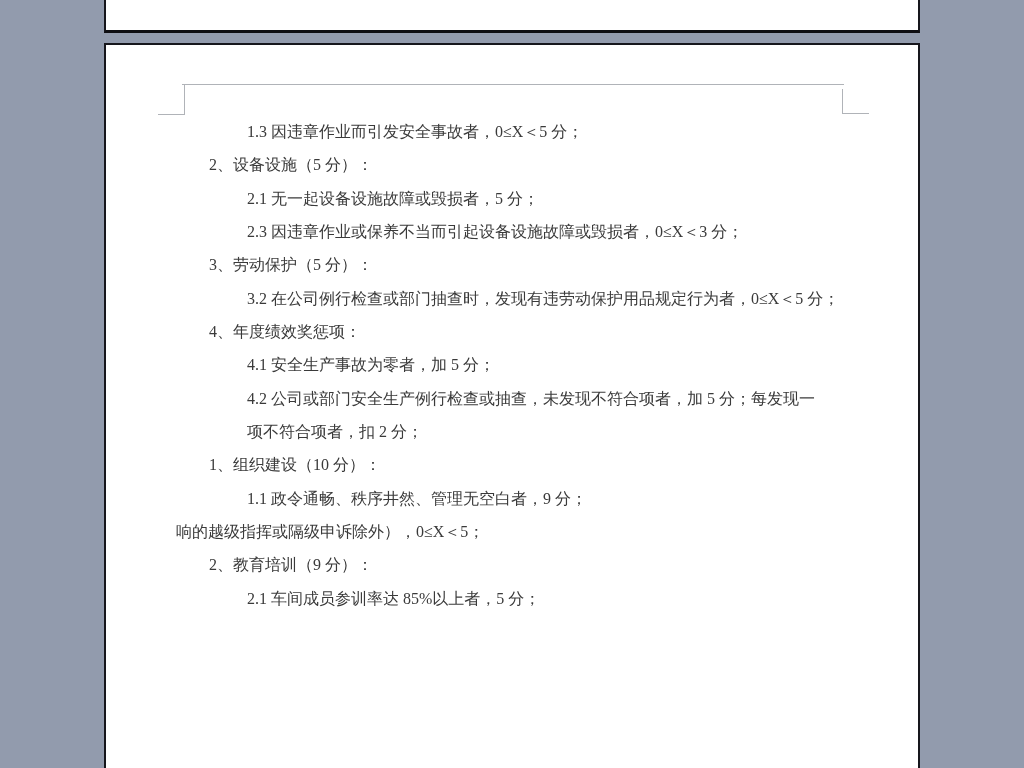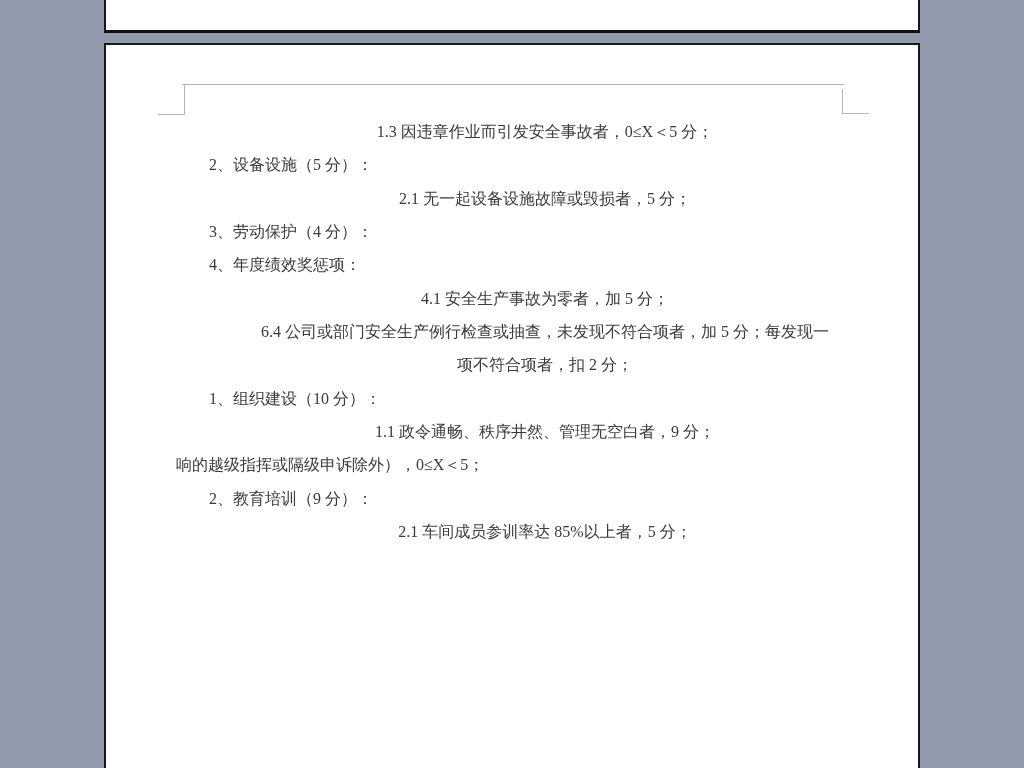--- a/index.html
+++ b/index.html
@@ -21,44 +21,46 @@
   .mark-l-h{left:52px;top:69px;width:27px;height:1px;}
   .mark-r-v{left:736px;top:44px;width:1px;height:24px;}
   .mark-r-h{left:736px;top:68px;width:27px;height:1px;}
   .textblock{
     position:absolute;left:70px;top:70px;width:667px;
     font-size:16px;color:#3a3a3a;
   }
   .ln{height:33.35px;line-height:33.35px;white-space:nowrap;}
   .i0{padding-left:0;}
   .i1{padding-left:33px;font-family:Liberation Serif, serif;}
-  .i2{padding-left:71px;text-align:center;}
+  .i2{padding-left:71px;}
 </style>
 </head>
 <body>
 
 <div class="canvas">
 
   <div class="page page-prev"></div>
 
   <div class="page page-main">
     <div class="mark hdr-line"></div>
     <div class="mark mark-l-v"></div>
     <div class="mark mark-l-h"></div>
     <div class="mark mark-r-v"></div>
     <div class="mark mark-r-h"></div>
 
     <div class="textblock">
       <div class="ln i2">1.3 因违章作业而引发安全事故者，0≤X＜5 分；</div>
       <div class="ln i1">2、设备设施（5 分）：</div>
       <div class="ln i2">2.1 无一起设备设施故障或毁损者，5 分；</div>
-      <div class="ln i1">3、劳动保护（4 分）：</div>
+      <div class="ln i2">2.3 因违章作业或保养不当而引起设备设施故障或毁损者，0≤X＜3 分；</div>
+      <div class="ln i1">3、劳动保护（5 分）：</div>
+      <div class="ln i2">3.2 在公司例行检查或部门抽查时，发现有违劳动保护用品规定行为者，0≤X＜5 分；</div>
       <div class="ln i1">4、年度绩效奖惩项：</div>
       <div class="ln i2">4.1 安全生产事故为零者，加 5 分；</div>
-      <div class="ln i2">6.4 公司或部门安全生产例行检查或抽查，未发现不符合项者，加 5 分；每发现一</div>
+      <div class="ln i2">4.2 公司或部门安全生产例行检查或抽查，未发现不符合项者，加 5 分；每发现一</div>
       <div class="ln i2">项不符合项者，扣 2 分；</div>
       <div class="ln i1">1、组织建设（10 分）：</div>
       <div class="ln i2">1.1 政令通畅、秩序井然、管理无空白者，9 分；</div>
       <div class="ln i0">响的越级指挥或隔级申诉除外），0≤X＜5；</div>
       <div class="ln i1">2、教育培训（9 分）：</div>
       <div class="ln i2">2.1 车间成员参训率达 85%以上者，5 分；</div>
     </div>
   </div>
 
 </div>

